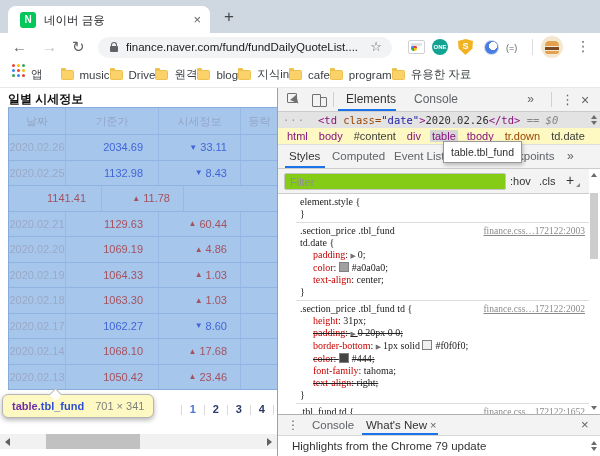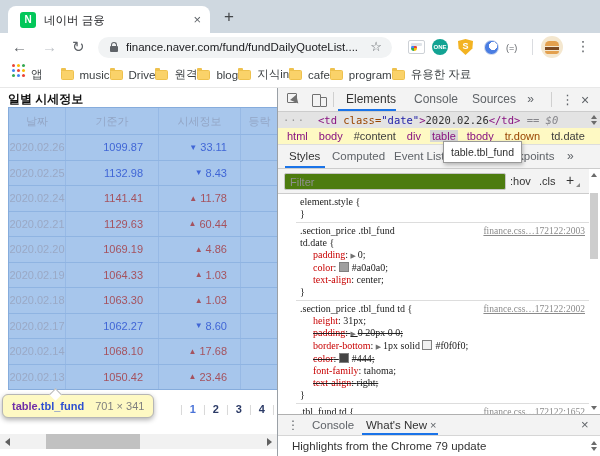--- a/index.html
+++ b/index.html
@@ -138,21 +138,21 @@
   .st-underline{position:absolute;left:7px;bottom:0;width:40px;height:2px;background:#1a73e8;}
   .st-computed{left:54px;}
   .st-event{left:116px;}
   .st-kpoints{left:240px;}
   .st-over{left:289px;font-size:12px;}
   .crumb-tooltip{position:absolute;left:165px;top:53px;height:20px;line-height:20px;padding:0 7px;background:#fff;
                  border:1px solid #999;box-shadow:1px 2px 4px rgba(0,0,0,.25);font-size:10.5px;color:#303030;z-index:6;white-space:nowrap;}
 
   .dt-filter{position:absolute;left:0;top:81px;right:0;height:25px;background:#f3f3f3;border-bottom:1px solid #ccc;box-sizing:border-box;}
   .filter-input{position:absolute;left:6px;top:4px;width:210px;height:15px;border:1px solid #c5c5c5;border-radius:2px;
-                background:#4d7c0f;font-size:11px;padding:0 5px;font-family:"Liberation Sans",sans-serif;outline:none;box-sizing:content-box;}
+                background:#84cc16;font-size:11px;padding:0 5px;font-family:"Liberation Sans",sans-serif;outline:none;box-sizing:content-box;}
   .filter-input::placeholder{color:#8f8f8f;}
   .hov-lbl{position:absolute;left:232px;top:0;line-height:24px;font-size:11px;color:#333;}
   .cls-lbl{position:absolute;left:261px;top:0;line-height:24px;font-size:11px;color:#333;}
   .plus-lbl{position:absolute;left:288px;top:0;line-height:23px;font-size:14px;color:#333;}
   .corner-tri{position:absolute;left:298px;top:14px;width:0;height:0;border-left:4px solid transparent;border-bottom:4px solid #8a8a8a;}
 
   .dt-styles{position:absolute;left:0;top:106px;right:11px;height:220px;overflow:hidden;
              font-family:Liberation Serif, serif;font-size:10px;line-height:12px;color:#222;padding-left:18px;}
   .rule{padding:2px 4px;border-top:1px solid #ddd;}
   .rule:first-child{border-top:none;}
@@ -266,38 +266,37 @@
     <div class="quote-table">
       <div class="trow thead">
           <div class="cell c0">날짜</div>
           <div class="cell c1">기준가</div>
           <div class="cell c2">시세정보</div>
           <div class="cell c3">등락</div>
         </div>
       <div class="tbody">
           <div class="trow">
             <div class="cell c0 date">2020.02.26</div>
-            <div class="cell c1 down">1099.87</div>
+            <div class="cell c1 down">2034.69</div>
             <div class="cell c2 down">
               <span class="arr">▼</span>
               <span>33.11</span>
             </div>
             <div class="cell c3"></div>
           </div>
           <div class="trow">
             <div class="cell c0 date">2020.02.25</div>
             <div class="cell c1 down">1132.98</div>
             <div class="cell c2 down">
               <span class="arr">▼</span>
               <span>8.43</span>
             </div>
             <div class="cell c3"></div>
           </div>
           <div class="trow">
-            <div class="cell c0 date">2020.02.24</div>
             <div class="cell c1 up">1141.41</div>
             <div class="cell c2 up">
               <span class="arr">▲</span>
               <span>11.78</span>
             </div>
             <div class="cell c3"></div>
           </div>
           <div class="trow">
             <div class="cell c0 date">2020.02.21</div>
             <div class="cell c1 up">1129.63</div>
@@ -389,21 +388,20 @@
     </div>
   </div>
 
   <div class="devtools">
     <div class="dt-toolbar">
       <span class="icon-inspect"></span>
       <span class="icon-device"></span>
       <span class="vsep" style="left:55px"></span>
       <span class="dt-tab active" style="left:66px;width:52px">Elements</span>
       <span class="dt-tab" style="left:128px;width:52px">Console</span>
-      <span class="dt-tab" style="left:188px;width:50px">Sources</span>
       <span class="dt-tab" style="left:242px;width:14px">»</span>
       <span class="tab-underline"></span>
       <span class="vsep" style="left:273px"></span>
       <span class="dt-dots">⋮</span>
       <span class="dt-close">×</span>
     </div>
 
     <div class="dt-elem">
       <span class="elem-ellipsis">···</span>
       <span class="elem-code"><span class="tk-tag">&lt;td</span><span class="tk-attr"> class=</span><span class="tk-val">"date"</span><span class="tk-tag">&gt;</span><span class="tk-text">2020.02.26</span><span class="tk-tag">&lt;/td&gt;</span><span class="tk-eq"> == $0</span></span>

